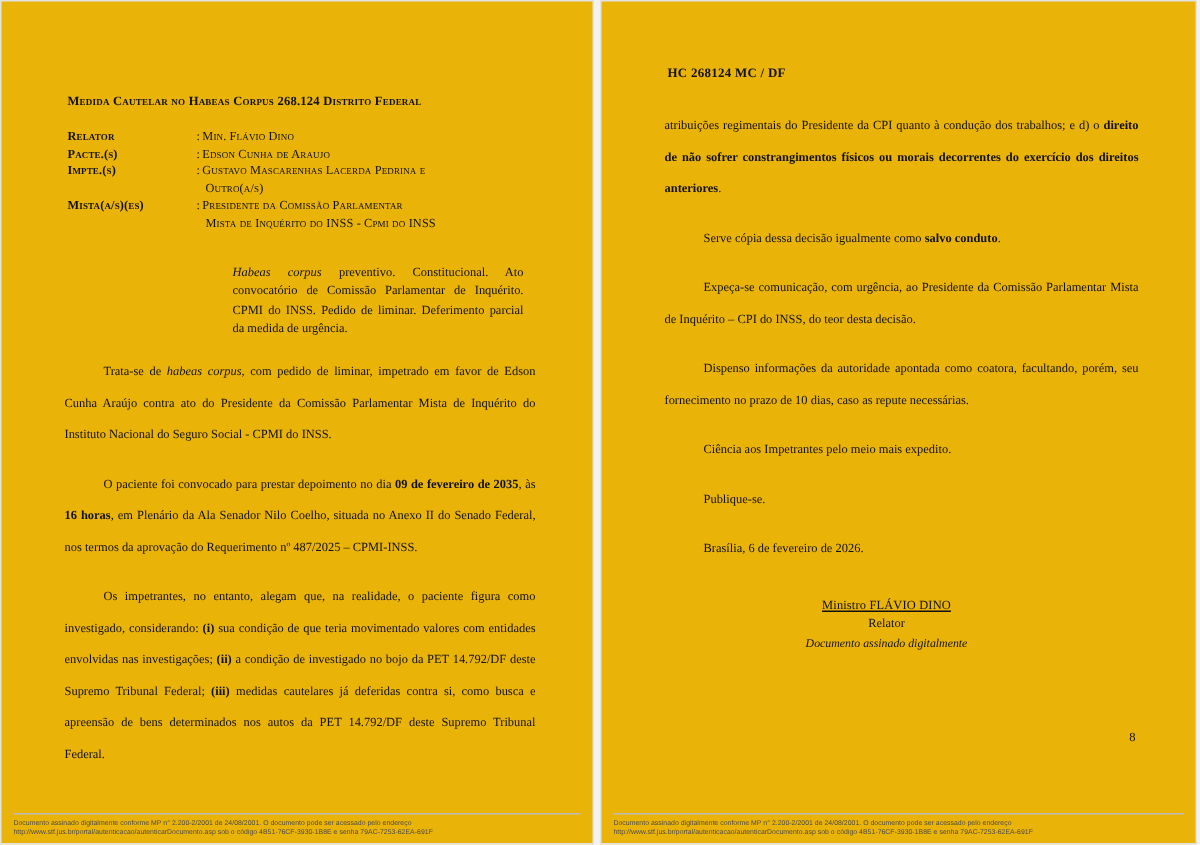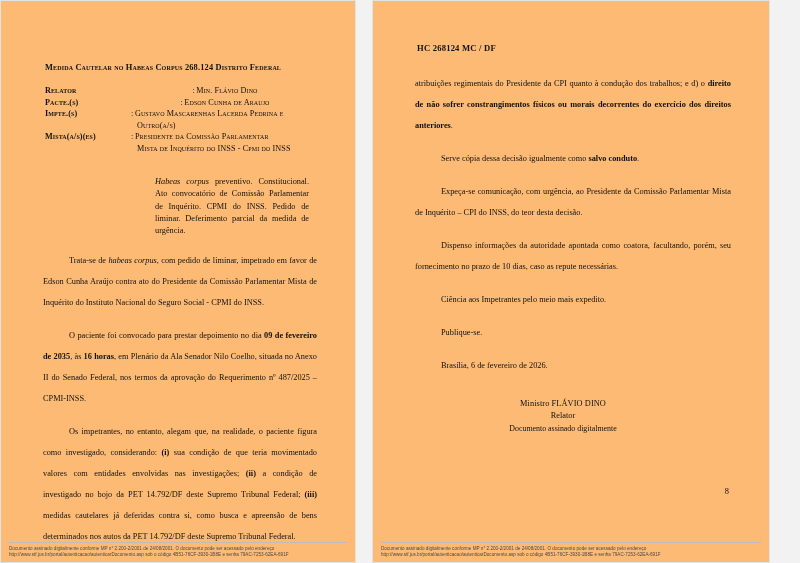--- a/index.html
+++ b/index.html
@@ -14,29 +14,29 @@
     overflow: hidden;
   }
   .spread {
     display: flex;
     width: 800px;
     height: 563px;
     background: #f2f2f2;
   }
   .page {
     position: relative;
-    background: #fdba74;
+    background: #eab308;
     height: 563px;
     box-sizing: border-box;
     border: 1px solid #e2e2e2;
     overflow: hidden;
   }
   .page-left {
-    width: 356px;
-    margin-right: 16px;
+    width: 396px;
+    margin-right: 4px;
   }
   .page-right {
     width: 398px;
   }
   .content {
     position: absolute;
     left: 0;
     right: 0;
     top: 0;
     padding: 0 36px;
@@ -68,21 +68,20 @@
     width: 86px;
     flex: 0 0 86px;
     font-variant: small-caps;
     font-weight: bold;
     letter-spacing: 0.1px;
   }
   .party-value {
     flex: 1;
     font-variant: small-caps;
     letter-spacing: 0.1px;
-    text-align: center;
   }
   .party-value .colon {
     margin-right: 1.5px;
   }
   .party-value-line2 {
     padding-left: 6px;
   }
   .party-value.justify {
     text-align: justify;
   }
@@ -130,25 +129,27 @@
   .sig-block {
     margin-top: 22px;
     text-align: center;
     font-size: 8.3px;
     line-height: 12.4px;
     color: #111;
     padding-right: 16px;
   }
   .sig-name {
     letter-spacing: 0.1px;
+    text-decoration: underline;
   }
   .sig-role {
     margin-top: 0px;
   }
   .sig-note {
+    font-style: italic;
     font-size: 7.9px;
     margin-top: 0px;
   }
   .page-number {
     position: absolute;
     right: 40px;
     top: 486px;
     font-size: 8.4px;
     color: #111;
   }

